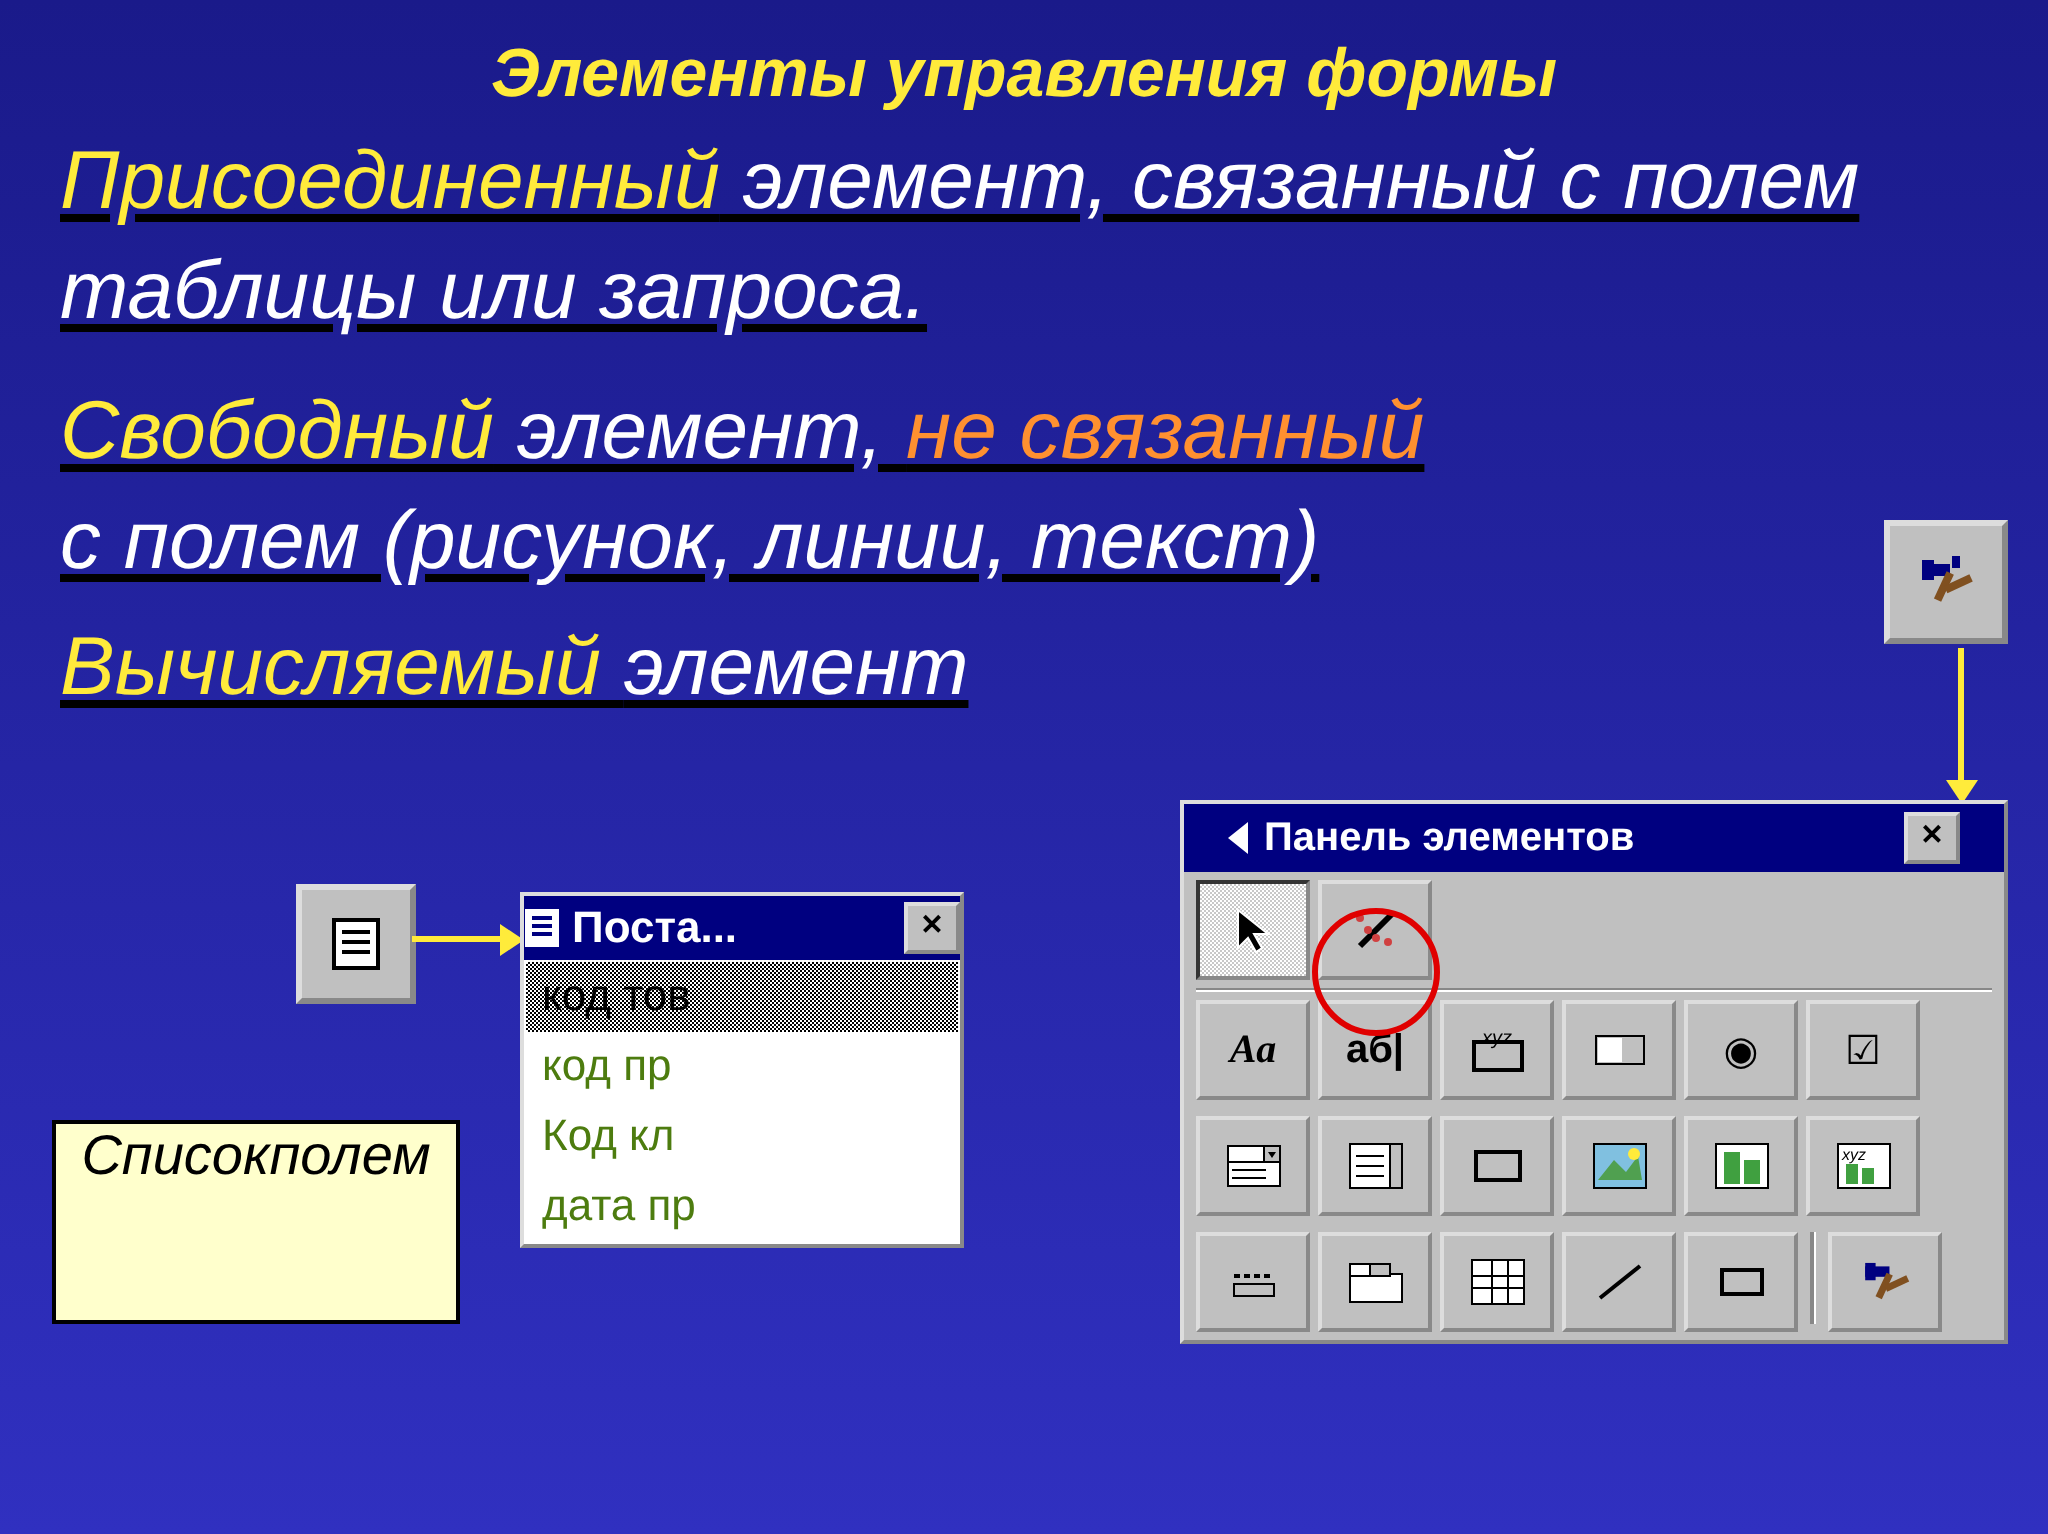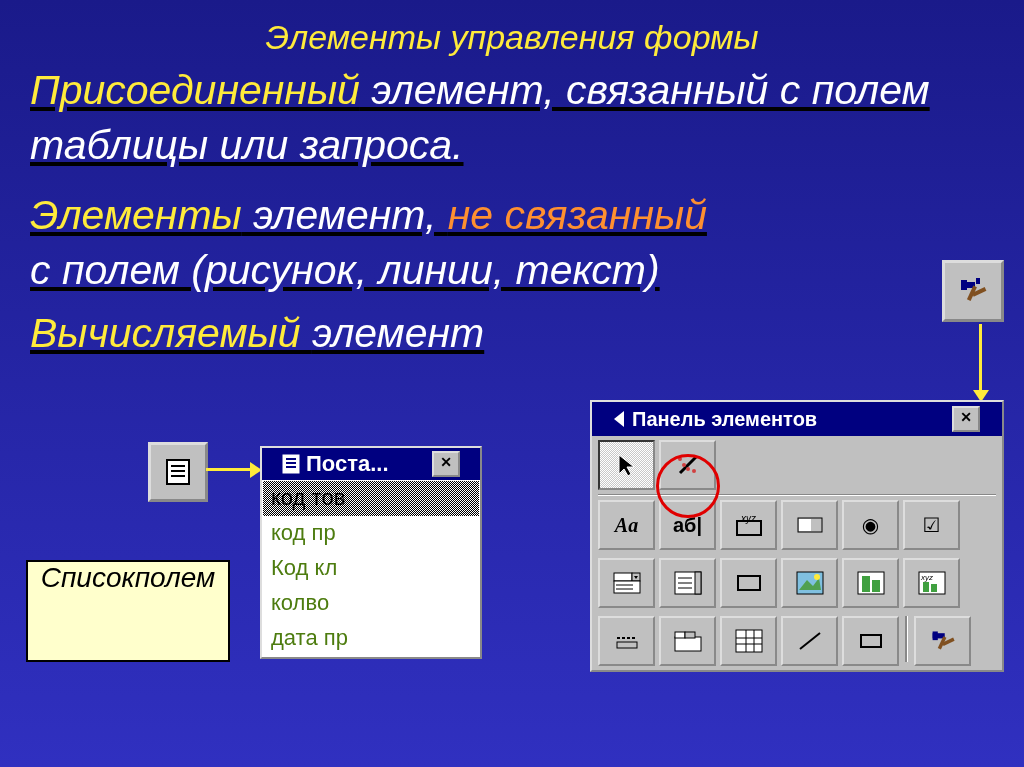--- a/index.html
+++ b/index.html
@@ -10,21 +10,21 @@
   background: linear-gradient(180deg, #1a1a8a 0%, #3030c0 100%);
   font-family: Arial, sans-serif;
   font-style: italic;
   position: relative;
   overflow: hidden;
 }
 .title {
   text-align: center;
   color: #ffeb3b;
   font-size: 34px;
-  font-weight: normal;
+  font-weight: bold;
   padding-top: 18px;
 }
 .textblock {
   margin: 6px 30px 0 30px;
   font-size: 41px;
   line-height: 1.35;
   text-decoration: underline;
 }
 .l1 { color: #fff; }
 .yel { color: #ffeb3b; }
@@ -113,21 +113,21 @@
   border: 2px outset #ddd;
   font-style: normal;
 }
 .fieldlist .tbar {
   background: #000080;
   color: #fff;
   display: flex;
   align-items: center;
   font-weight: bold;
   font-size: 22px;
-  padding: 3px 20px;
+  padding: 3px 0;
 }
 .fieldlist .titem { flex: 1; }
 .fieldlist .xbtn {
   width: 24px;
   height: 22px;
   background: #c0c0c0;
   border: 2px outset #ddd;
   color: #000;
   text-align: center;
   font-weight: bold;
@@ -227,21 +227,21 @@
 </head>
 <body>
 
 <div class="title">Элементы управления формы</div>
 
 <div class="textblock">
   <div class="l1">
     <span class="yel">Присоединенный</span><span> элемент, связанный с полем таблицы или запроса.</span>
   </div>
   <div class="l1" style="margin-top:14px">
-    <span class="yel">Элементы</span><span> элемент, </span><span class="orange">не связанный</span>
+    <span class="yel">Свободный</span><span> элемент, </span><span class="orange">не связанный</span>
   </div>
   <div class="l1">с полем  (рисунок, линии, текст)</div>
   <div class="l1" style="margin-top:8px">
     <span class="yel">Вычисляемый </span><span>элемент</span>
   </div>
 </div>
 
 <div class="toolbox-btn">
   <span>
     <svg width="30" height="30" viewBox="0 0 30 30">
@@ -282,21 +282,20 @@
         <line x1="4" y1="13" x2="14" y2="13" stroke="#000080" stroke-width="2"></line>
       </svg>
     </span>
     <span class="titem">Поста...</span>
     <span class="xbtn">✕</span>
   </div>
   <ul>
     <li class="sel">код тов</li>
     <li>код пр</li>
     <li>Код кл</li>
-    <li>колво</li>
     <li>дата пр</li>
   </ul>
 </div>
 
 <div class="toolbox">
   <div class="tbar">
     <span class="triangle"></span>
     <span class="titem">Панель элементов</span>
     <span class="xbtn">✕</span>
   </div>

